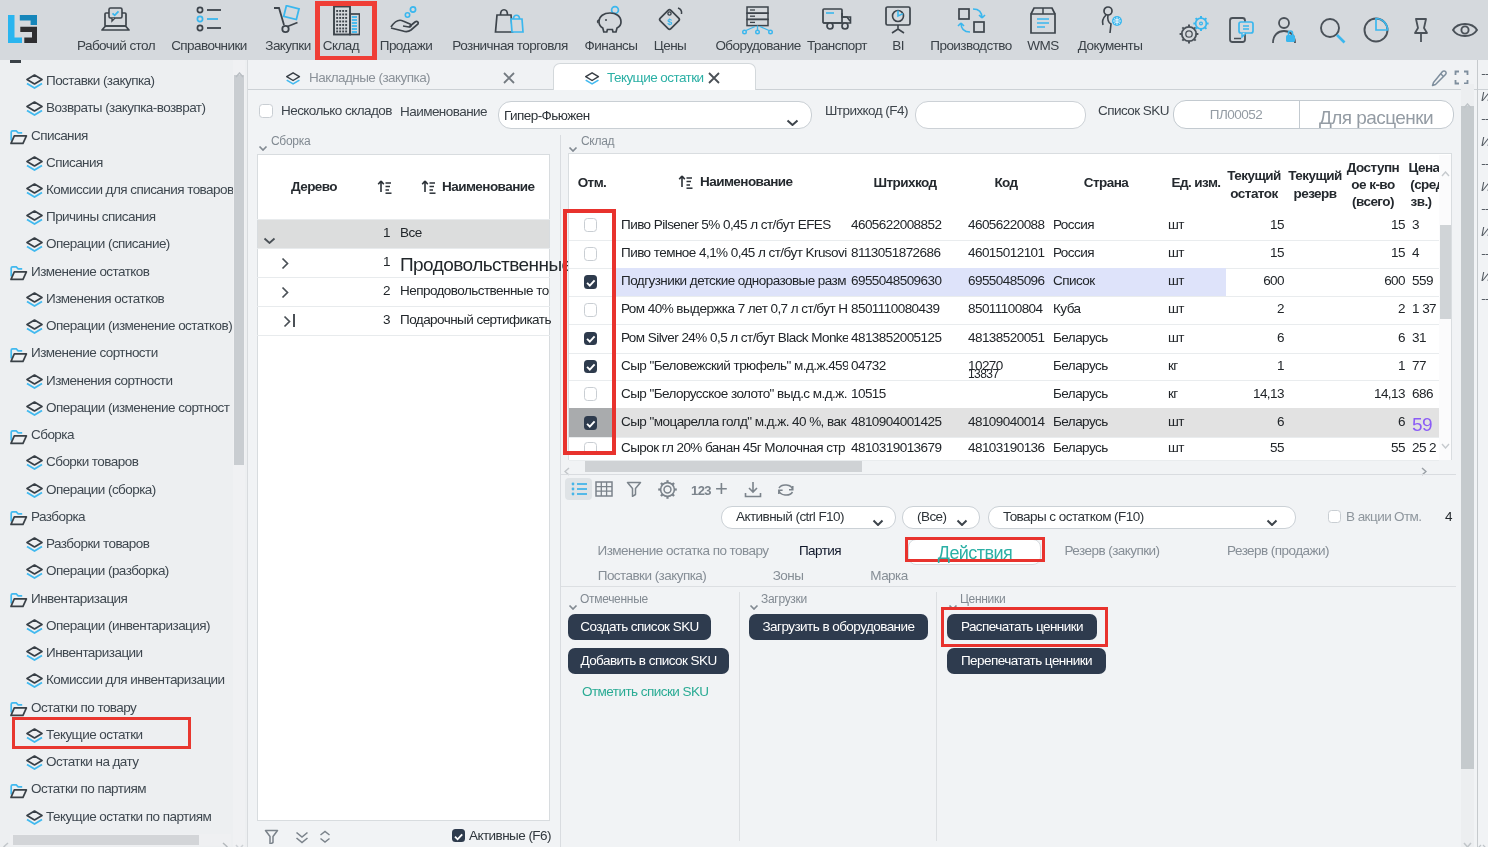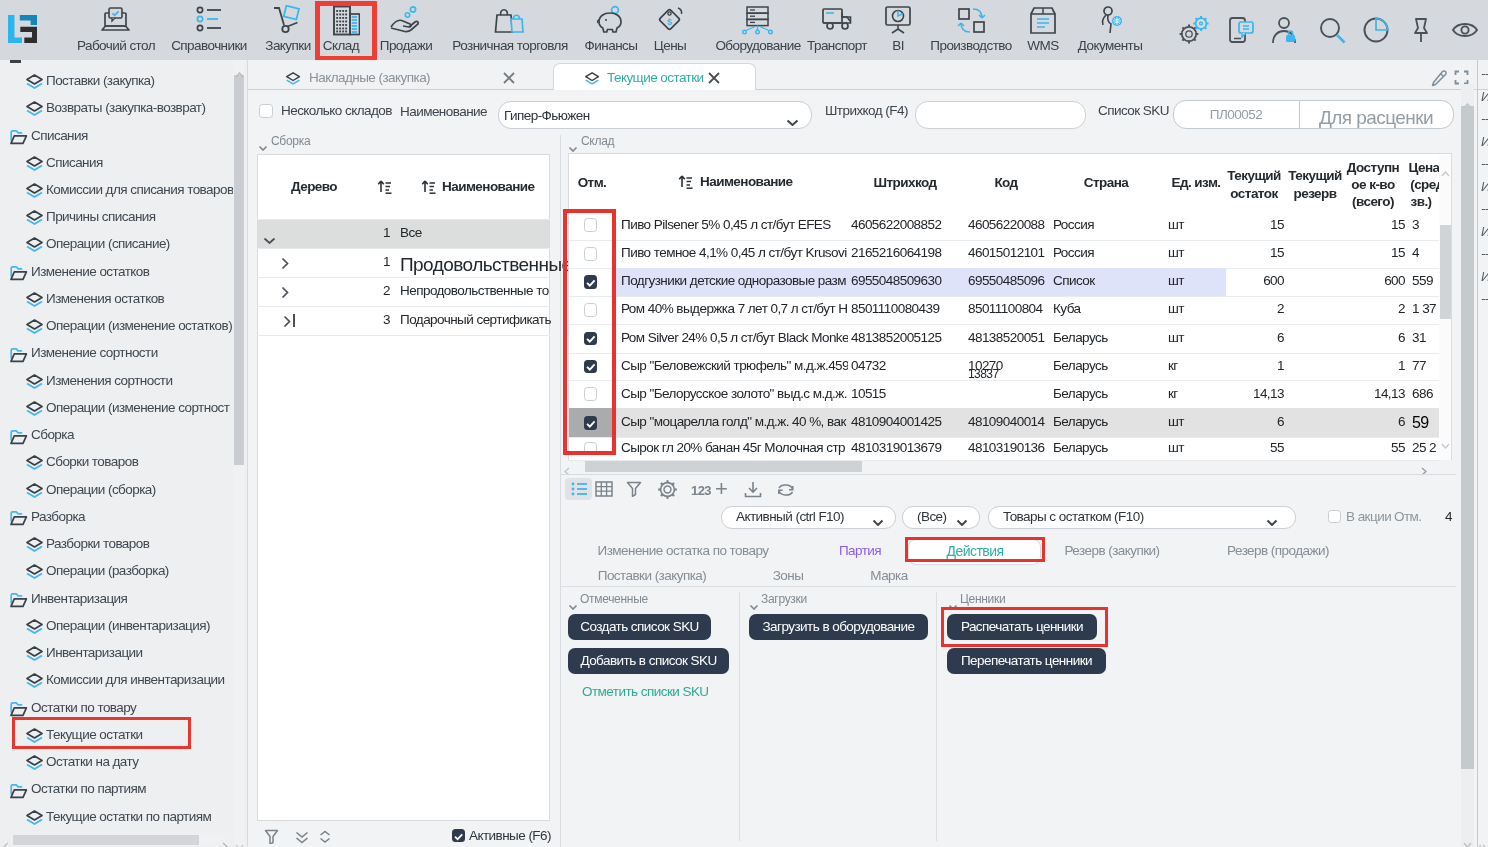--- a/index.html
+++ b/index.html
@@ -548,21 +548,21 @@
 <div class="a txt" style="left:603px;top:156.64999999999998px;font-size:13.5px;color:#212529">4605622008852</div>
 <div class="a txt" style="left:720px;top:156.64999999999998px;overflow:hidden;width:80px;font-size:13.5px;color:#212529">46056220088</div>
 <div class="a txt" style="left:805px;top:156.64999999999998px;font-size:13.5px;color:#212529">Россия</div>
 <div class="a txt" style="left:920px;top:156.64999999999998px;font-size:13.5px;color:#212529">шт</div>
 <div class="a txt" style="left:1036px;top:156.64999999999998px;transform:translateX(-100%);font-size:13.5px;color:#212529">15</div>
 <div class="a txt" style="left:1157px;top:156.64999999999998px;transform:translateX(-100%);font-size:13.5px;color:#212529">15</div>
 <div class="a txt" style="left:1164px;top:156.64999999999998px;overflow:hidden;width:27px;font-size:13.5px;color:#212529">3</div>
 <div class="a" style="left:321px;top:207.8px;width:870px;height:1px;background:#e9ecee"></div>
 <div style="position:absolute;left:335.5px;top:187.0px;width:13.5px;height:13.5px;background:#fff;border:1px solid #c9ced3;border-radius:3.5px;box-sizing:border-box"></div>
 <div class="a txt" style="left:373px;top:185.25px;overflow:hidden;width:227px;font-size:13.5px;color:#212529">Пиво темное 4,1% 0,45 л ст/бут Krusovi</div>
-<div class="a txt" style="left:603px;top:185.25px;font-size:13.5px;color:#212529">2165216064198</div>
+<div class="a txt" style="left:603px;top:185.25px;font-size:13.5px;color:#212529">8113051872686</div>
 <div class="a txt" style="left:720px;top:185.25px;overflow:hidden;width:80px;font-size:13.5px;color:#212529">46015012101</div>
 <div class="a txt" style="left:805px;top:185.25px;font-size:13.5px;color:#212529">Россия</div>
 <div class="a txt" style="left:920px;top:185.25px;font-size:13.5px;color:#212529">шт</div>
 <div class="a txt" style="left:1036px;top:185.25px;transform:translateX(-100%);font-size:13.5px;color:#212529">15</div>
 <div class="a txt" style="left:1157px;top:185.25px;transform:translateX(-100%);font-size:13.5px;color:#212529">15</div>
 <div class="a txt" style="left:1164px;top:185.25px;overflow:hidden;width:27px;font-size:13.5px;color:#212529">4</div>
 <div class="a" style="left:368px;top:207.8px;width:610px;height:28.0px;background:#dee3fa"></div>
 <div class="a" style="left:321px;top:235.8px;width:870px;height:1px;background:#e9ecee"></div>
 <div style="position:absolute;left:335.5px;top:215.05px;width:13.5px;height:13.5px;background:#2e3b4d;border-radius:3.5px"><svg width="13.5" height="13.5" viewBox="0 0 14 14">
         <path d="M3.2 7.2 L6 10 L11 4.6" fill="none" stroke="#fff" stroke-width="2"></path>
@@ -625,21 +625,21 @@
 <div style="position:absolute;left:335.5px;top:356.0px;width:13.5px;height:13.5px;background:#2e3b4d;border-radius:3.5px"><svg width="13.5" height="13.5" viewBox="0 0 14 14">
         <path d="M3.2 7.2 L6 10 L11 4.6" fill="none" stroke="#fff" stroke-width="2"></path>
       </svg></div>
 <div class="a txt" style="left:373px;top:354.25px;overflow:hidden;width:227px;font-size:13.5px;color:#212529">Сыр "моцарелла голд" м.д.ж. 40 %, вак</div>
 <div class="a txt" style="left:603px;top:354.25px;font-size:13.5px;color:#212529">4810904001425</div>
 <div class="a txt" style="left:720px;top:354.25px;overflow:hidden;width:80px;font-size:13.5px;color:#212529">48109040014</div>
 <div class="a txt" style="left:805px;top:354.25px;font-size:13.5px;color:#212529">Беларусь</div>
 <div class="a txt" style="left:920px;top:354.25px;font-size:13.5px;color:#212529">шт</div>
 <div class="a txt" style="left:1036px;top:354.25px;transform:translateX(-100%);font-size:13.5px;color:#212529">6</div>
 <div class="a txt" style="left:1157px;top:354.25px;transform:translateX(-100%);font-size:13.5px;color:#212529">6</div>
-<div class="a txt" style="left:1164px;top:354.25px;overflow:hidden;width:27px;font-size:16px;color:#000000">59</div>
+<div class="a txt" style="left:1164px;top:354.25px;overflow:hidden;width:27px;font-size:19px;color:#8b5cf6">59</div>
 <div class="a" style="left:321px;top:399.5px;width:870px;height:1px;background:#e9ecee"></div>
 <div style="position:absolute;left:335.5px;top:381.65px;width:13.5px;height:13.5px;background:#fff;border:1px solid #c9ced3;border-radius:3.5px;box-sizing:border-box"></div>
 <div class="a txt" style="left:373px;top:379.9px;overflow:hidden;width:227px;font-size:13.5px;color:#212529">Сырок гл 20% банан 45г Молочная стр</div>
 <div class="a txt" style="left:603px;top:379.9px;font-size:13.5px;color:#212529">4810319013679</div>
 <div class="a txt" style="left:720px;top:379.9px;overflow:hidden;width:80px;font-size:13.5px;color:#212529">48103190136</div>
 <div class="a txt" style="left:805px;top:379.9px;font-size:13.5px;color:#212529">Беларусь</div>
 <div class="a txt" style="left:920px;top:379.9px;font-size:13.5px;color:#212529">шт</div>
 <div class="a txt" style="left:1036px;top:379.9px;transform:translateX(-100%);font-size:13.5px;color:#212529">55</div>
 <div class="a txt" style="left:1157px;top:379.9px;transform:translateX(-100%);font-size:13.5px;color:#212529">55</div>
 <div class="a txt" style="left:1164px;top:379.9px;overflow:hidden;width:27px;font-size:13.5px;color:#212529">25 2</div>
@@ -713,22 +713,22 @@
 <div class="a" style="left:1018px;top:452px"><svg width="12" height="7" viewBox="0 0 12 7">
         <path d="M1.5 1.5 L6.0 6 L10.5 1.5" fill="none" stroke="#3d444b" stroke-width="2"></path>
       </svg></div>
 <div style="position:absolute;left:1080px;top:450px;width:13px;height:13px;background:#fff;border:1px solid #c9ced3;border-radius:3.5px;box-sizing:border-box"></div>
 <div class="a txt" style="left:1098px;top:449px;font-size:13.5px;color:#8e969d">В акции</div>
 <div class="a txt" style="left:1146px;top:449px;font-size:13.5px;color:#8e969d">Отм.</div>
 <div class="a txt" style="left:1204px;top:449px;transform:translateX(-100%);font-size:13.5px;color:#24292e">4</div>
 <div class="a" style="left:660px;top:479px;width:133px;height:26px;background:#fff;border:1px solid #d6dade;border-radius:8px"></div>
 <div class="a" style="left:657px;top:477px;width:140px;height:25px;border:3.5px solid #e8322d"></div>
 <div class="a txt" style="left:435px;top:483px;transform:translateX(-50%);font-size:13.5px;color:#868e96">Изменение остатка по товару</div>
-<div class="a txt" style="left:612px;top:483px;transform:translateX(-50%);font-size:13.5px;color:#8b5cf6">Партия</div>
-<div class="a txt" style="left:727px;top:483px;transform:translateX(-50%);font-size:14px;color:#2cb0a5">Действия</div>
+<div class="a txt" style="left:572px;top:483px;transform:translateX(-50%);font-size:13.5px;color:#0f172a">Партия</div>
+<div class="a txt" style="left:727px;top:483px;transform:translateX(-50%);font-size:18px;color:#2cb0a5">Действия</div>
 <div class="a txt" style="left:864px;top:483px;transform:translateX(-50%);font-size:13.5px;color:#868e96">Резерв (закупки)</div>
 <div class="a txt" style="left:1030px;top:483px;transform:translateX(-50%);font-size:13.5px;color:#868e96">Резерв (продажи)</div>
 <div class="a txt" style="left:404px;top:508px;transform:translateX(-50%);font-size:13.5px;color:#868e96">Поставки (закупка)</div>
 <div class="a txt" style="left:540px;top:508px;transform:translateX(-50%);font-size:13.5px;color:#868e96">Зоны</div>
 <div class="a txt" style="left:641px;top:508px;transform:translateX(-50%);font-size:13.5px;color:#868e96">Марка</div>
 <div class="a" style="left:313px;top:526px;width:895px;height:1px;background:#dcdfe2"></div>
 <div class="a" style="left:491px;top:532px;width:1px;height:249px;background:#dcdfe2"></div>
 <div class="a" style="left:688px;top:532px;width:1px;height:249px;background:#dcdfe2"></div>
 <div class="a" style="left:320px;top:536px"><svg width="10" height="6" viewBox="0 0 10 6">
         <path d="M1.5 1.5 L5.0 5 L8.5 1.5" fill="none" stroke="#828a92" stroke-width="1.7"></path>

